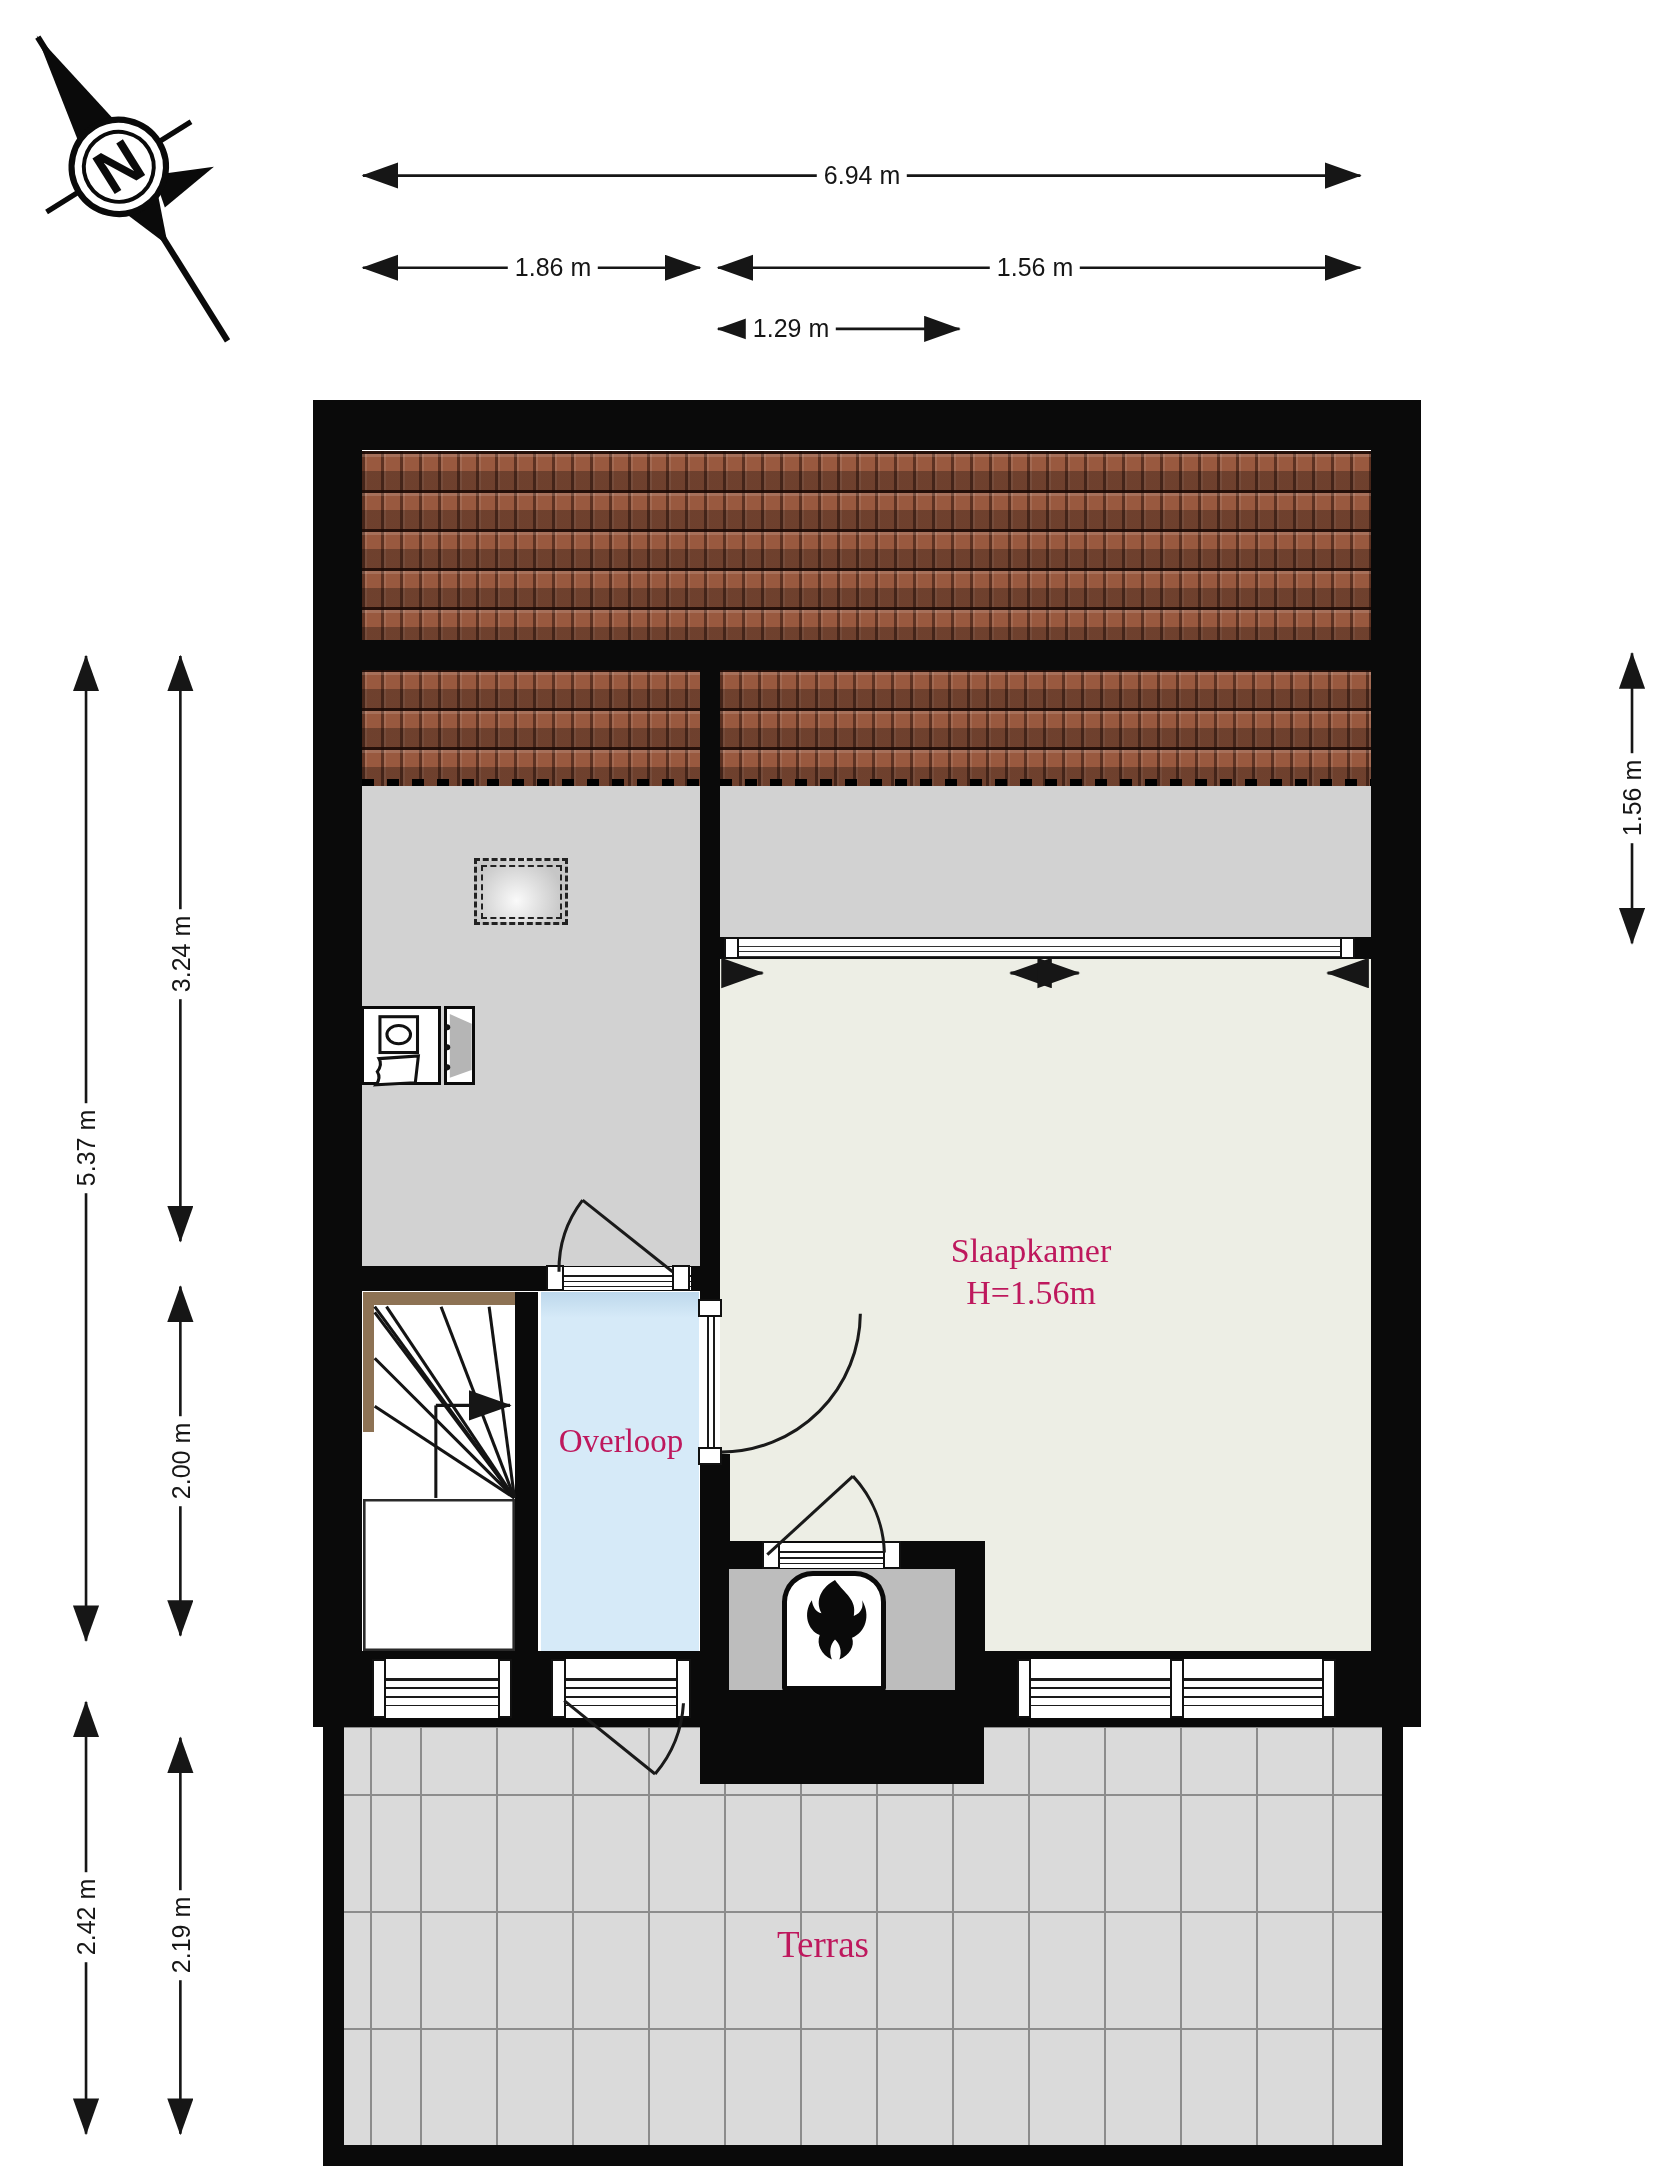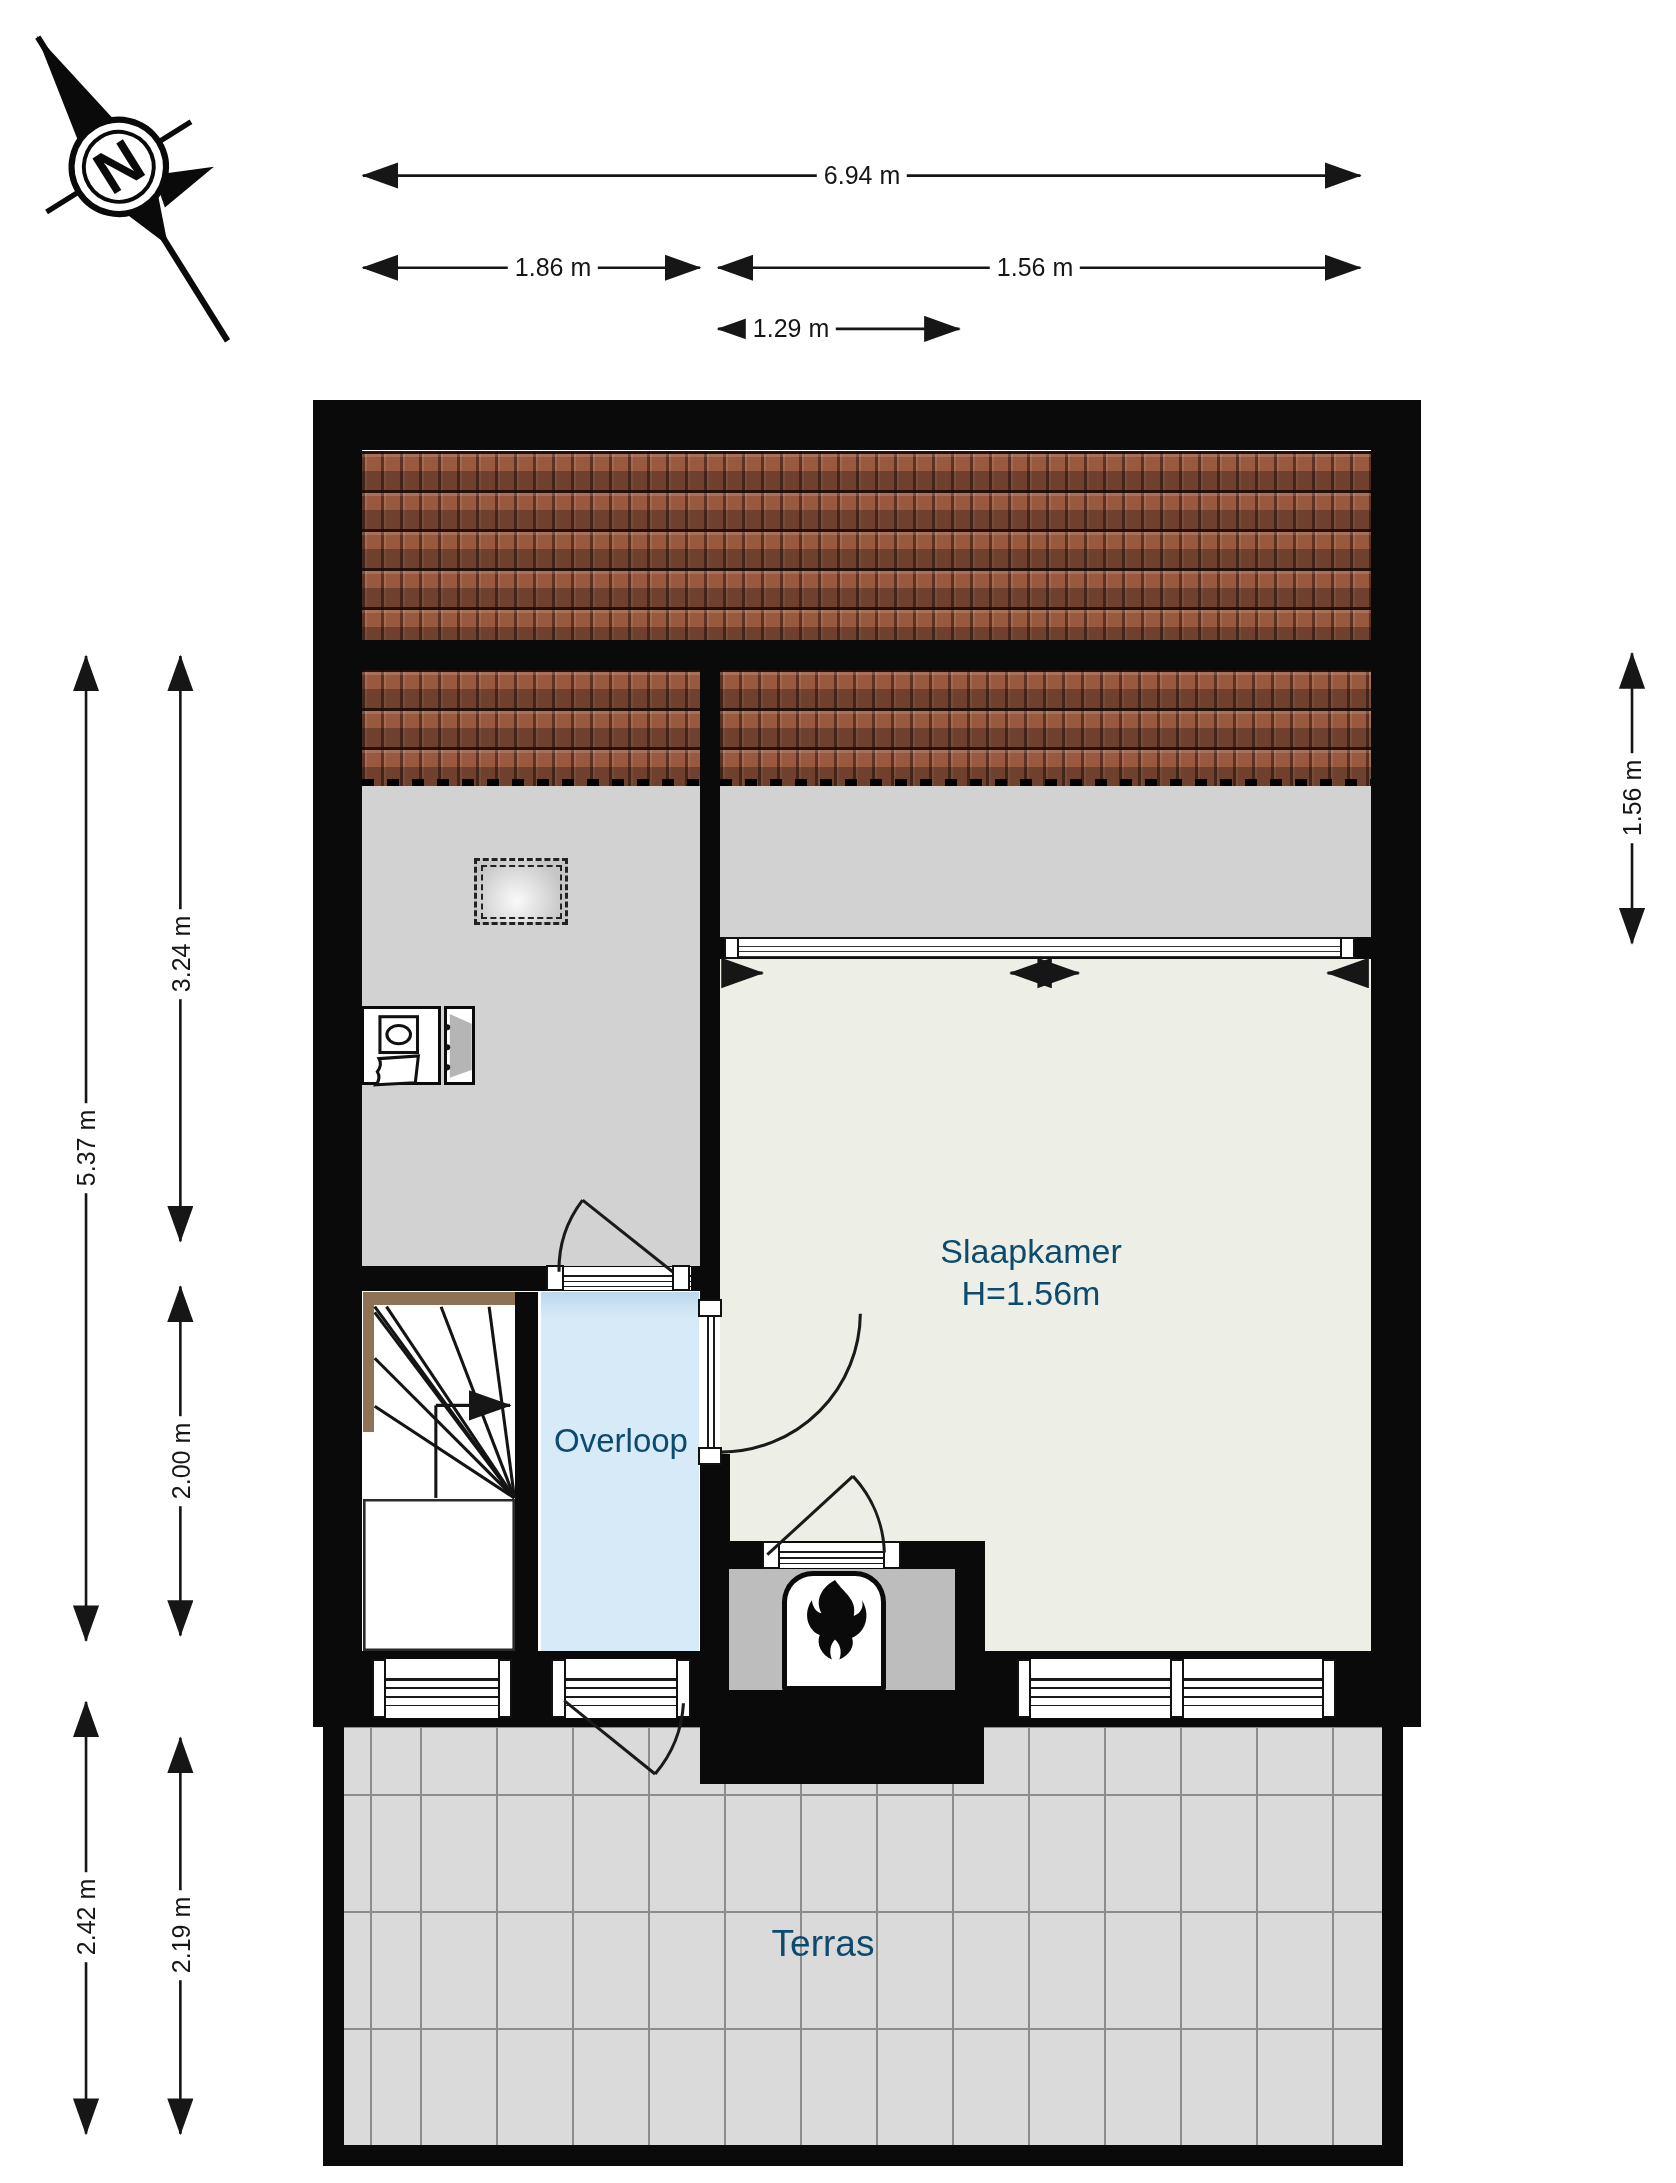--- a/index.html
+++ b/index.html
@@ -17,21 +17,21 @@
     background-image:
       repeating-linear-gradient(180deg, rgba(25,8,4,.9) 0 2.6px, rgba(255,255,255,.14) 2.6px 5.7px, rgba(0,0,0,0) 5.7px 20px, rgba(0,0,0,.28) 20px 39px),
       repeating-linear-gradient(90deg, rgba(45,18,10,.55) 0 2.6px, rgba(255,255,255,.10) 2.6px 5.2px, rgba(0,0,0,0) 5.2px 19px);}
   .dash-line{position:absolute;height:7px;z-index:2;
     background:repeating-linear-gradient(90deg,#000 0 12.2px,transparent 12.2px 25px);}
   .terras-grid{background-color:#dadada;
     background-image:
       repeating-linear-gradient(90deg,#8c8c8c 0 1.7px,transparent 1.7px 76px),
       repeating-linear-gradient(180deg,#8c8c8c 0 2.2px,transparent 2.2px 117px);
     background-position:76px 0,0 68px;}
-  .label{position:absolute;color:#0c4a6e;z-index:11;white-space:nowrap;transform:translate(-50%,-50%);}
+  .label{position:absolute;color:#be185d;z-index:11;white-space:nowrap;transform:translate(-50%,-50%);font-family:Liberation Serif, serif;}
   .dim{position:absolute;color:#161616;background:#ffffff;padding:0 7px;font-size:25px;z-index:11;
        white-space:nowrap;transform:translate(-50%,-50%);}
   .dim.vert{transform:translate(-50%,-50%) rotate(-90deg);}
   #overlay{position:absolute;left:0;top:0;z-index:10;pointer-events:none;}
 </style>
 </head>
 <body>
 
 <div id="page">
 

